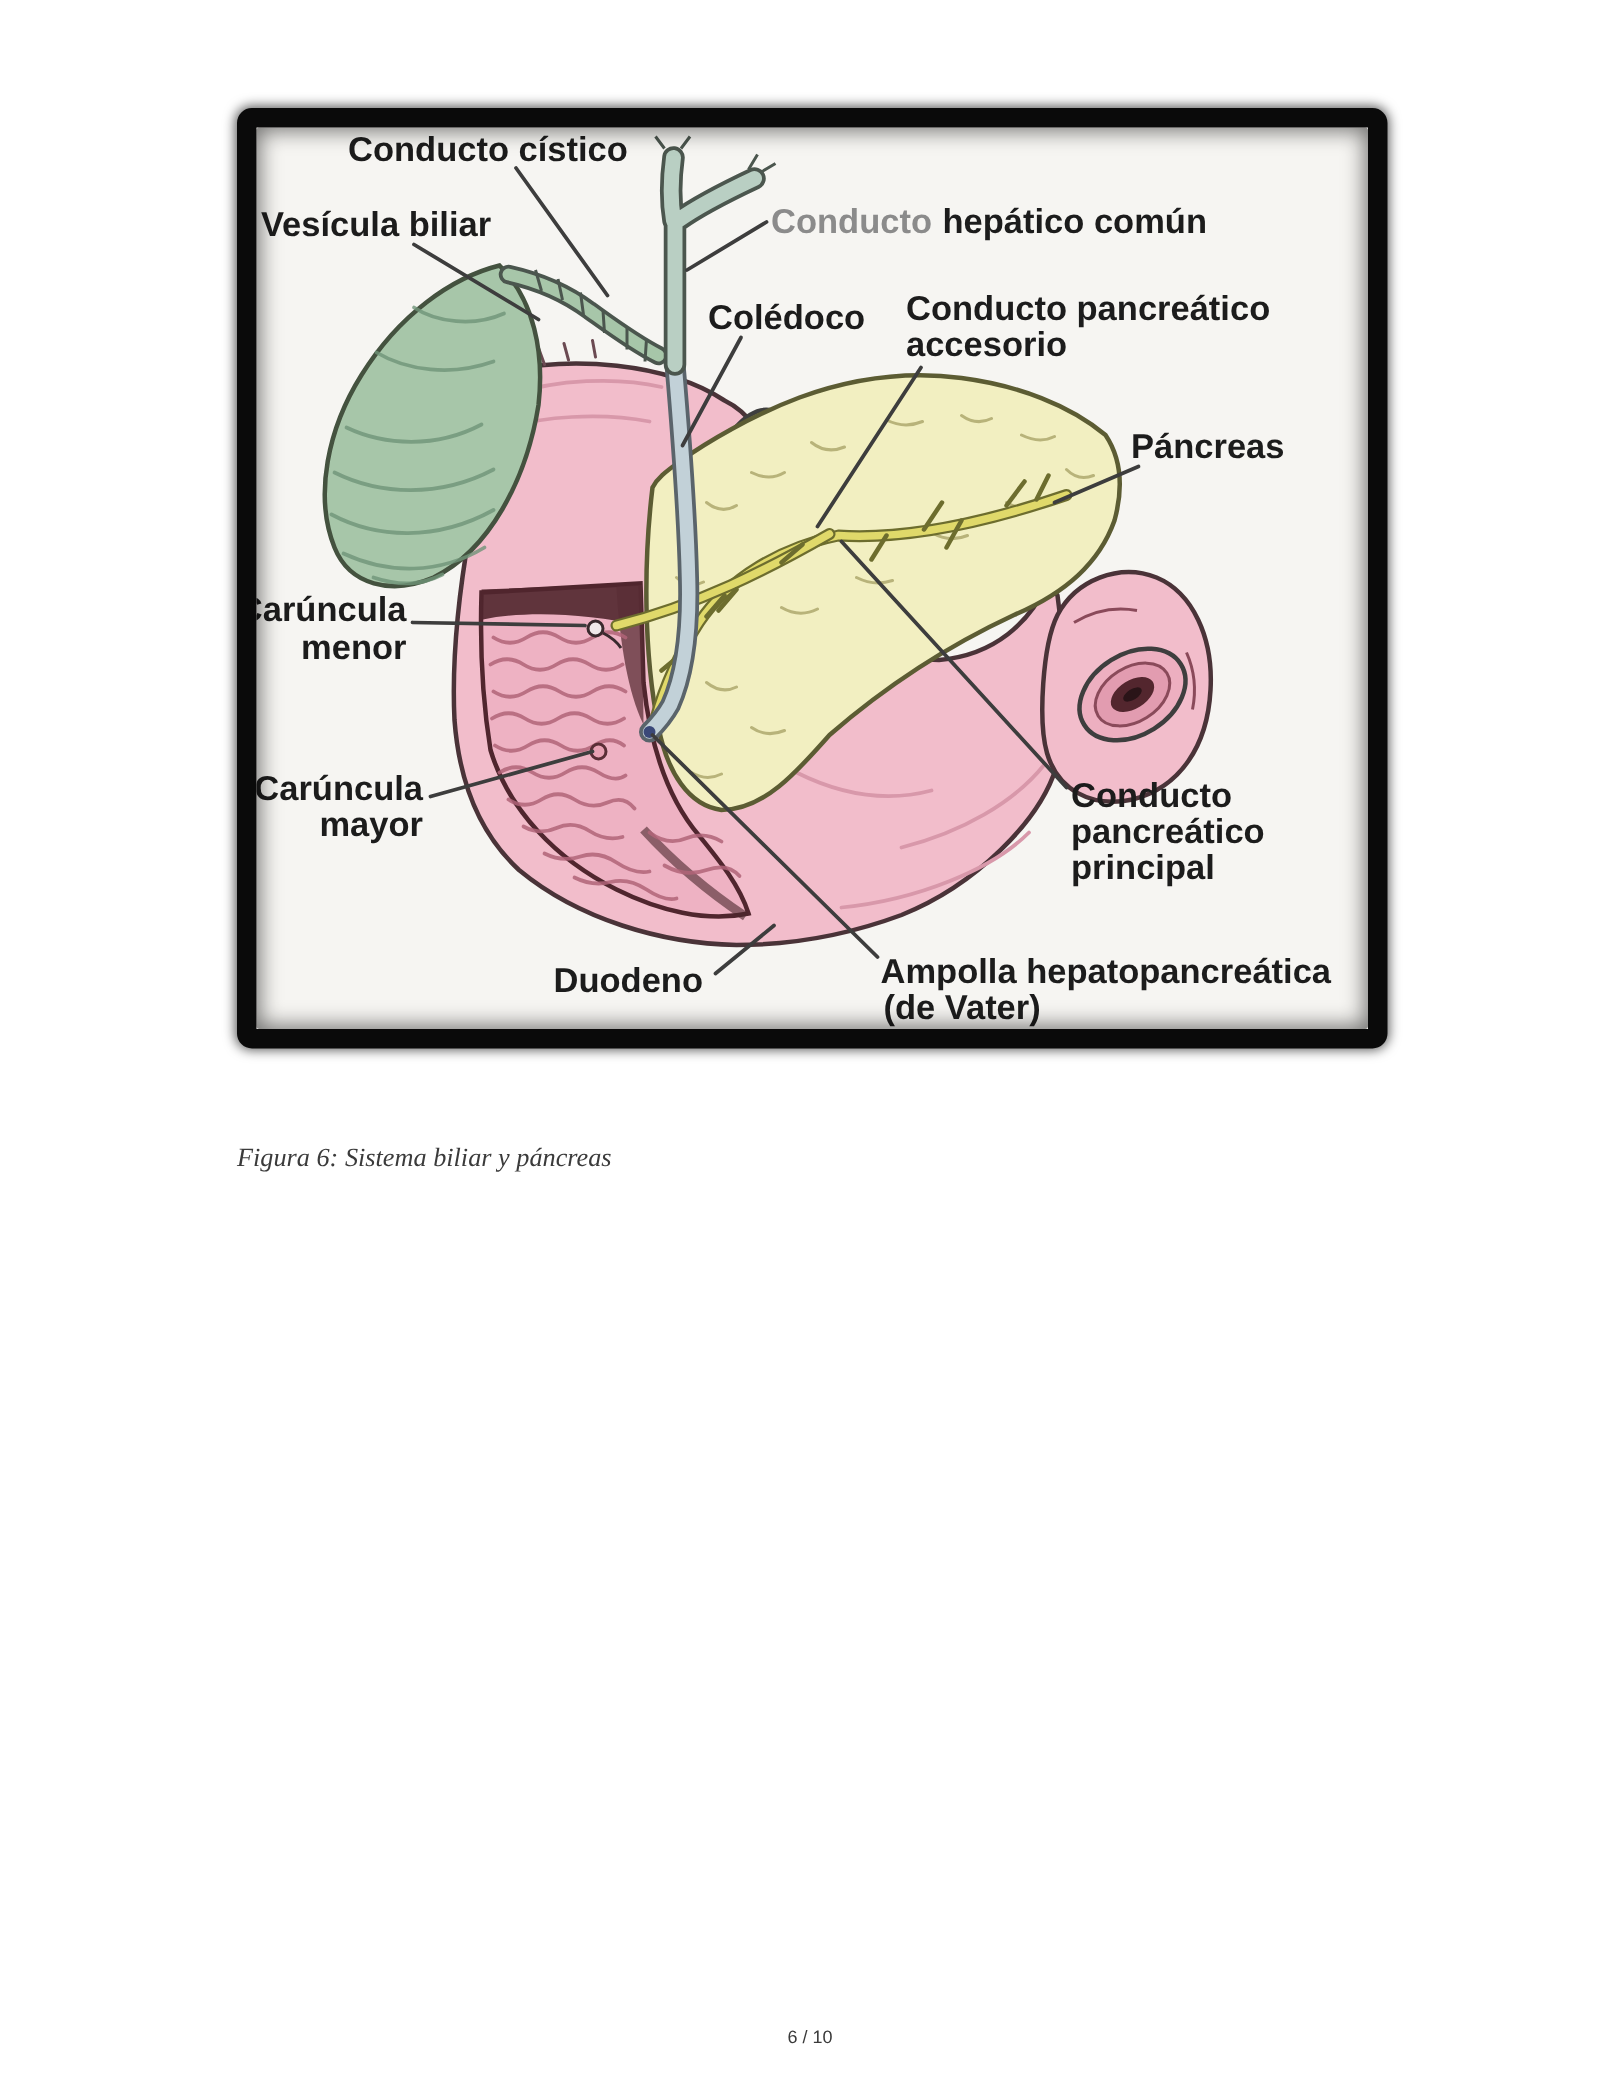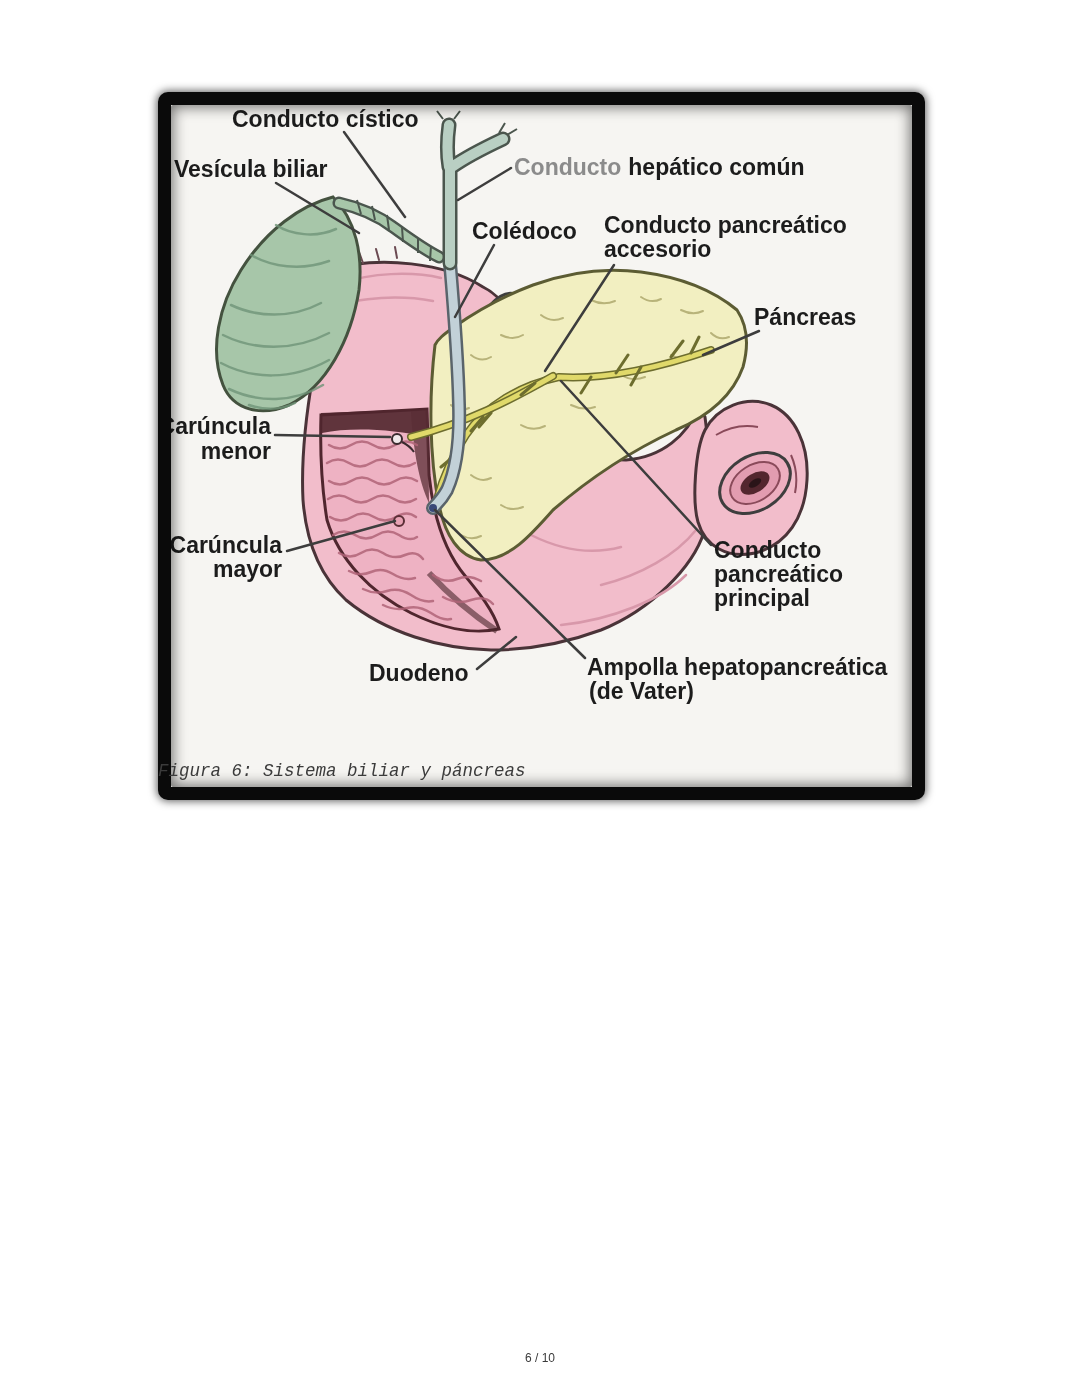--- a/index.html
+++ b/index.html
@@ -10,21 +10,21 @@
     --teal:#b9cfc3; --tealoutline:#4b564e;
     --blue:#c2d1d8; --blueoutline:#5a646b; --bluedot:#3a4878;
     --yellow:#f2efc1; --yellowoutline:#5c5c33; --yellowtex:#b8b37a;
     --duct:#e0d96a; --ductoutline:#6d6d2e;
     --label:#1c1c1c; --labelgrey:#8b8b8b; --leader:#3d3d3d;
     --caption:#3b3b3b; --pageno:#3a3a3a;
   }
   *{margin:0;padding:0;box-sizing:border-box}
   html,body{width:1080px;height:1397px;background:var(--paper);position:relative;overflow:hidden;
     font-family:"Liberation Sans",sans-serif}
-  .figure-frame{position:absolute;left:158px;top:92px;width:767px;height:708px;
+  .figure-frame{position:absolute;left:158px;top:72px;width:767px;height:627px;
     background:var(--panel);border:13px solid var(--frame);border-radius:10px;
     box-shadow:0 0 8px 1px rgba(0,0,0,.65)}
   .figure-frame .vignette{position:absolute;inset:0;pointer-events:none;
     box-shadow:inset 0 0 14px 2px rgba(0,0,0,.55);border-radius:2px}
   svg{display:block}
   .lbl{font-family:"Liberation Sans",sans-serif;font-weight:bold;font-size:23px;fill:var(--label)}
   .lbl .grey{fill:var(--labelgrey)}
   .leader{stroke:var(--leader);stroke-width:2.5;stroke-linecap:round;fill:none}
   .pinkbody{fill:var(--pink);stroke:var(--pinkoutline);stroke-width:3}
   .window{fill:var(--pinkinner);stroke:var(--maroon);stroke-width:3}
@@ -38,21 +38,21 @@
   .ductbr{stroke:var(--ductoutline);stroke-width:3;fill:none;stroke-linecap:round}
   .gall{fill:var(--green);stroke:var(--greenoutline);stroke-width:3}
   .hatch{stroke:var(--greenhatch);stroke-width:2.5;fill:none;opacity:.8;stroke-linecap:round}
   .tealout{stroke:var(--tealoutline);stroke-width:15;fill:none;stroke-linecap:round}
   .tealin{stroke:var(--teal);stroke-width:10;fill:none;stroke-linecap:round}
   .cysout{stroke:var(--tealoutline);stroke-width:13;fill:none;stroke-linecap:round}
   .cysin{stroke:var(--green);stroke-width:8;fill:none;stroke-linecap:round}
   .tick{stroke:var(--tealoutline);stroke-width:2;fill:none}
   .bileout{stroke:var(--blueoutline);stroke-width:14;fill:none;stroke-linecap:round}
   .bilein{stroke:var(--blue);stroke-width:9;fill:none;stroke-linecap:round}
-  .caption{position:absolute;left:158px;top:761px;font-family:Liberation Mono, monospace;
+  .caption{position:absolute;left:158px;top:761px;font-family:Liberation Serif, serif;
     font-style:italic;font-size:17.5px;color:var(--caption)}
   .pageno{position:absolute;left:0;top:1351px;width:100%;text-align:center;
     font-size:12px;color:var(--pageno)}
 </style>
 </head>
 <body>
 
 <div class="figure-frame">
   <svg width="741" height="601" viewBox="0 0 741 601">
 

